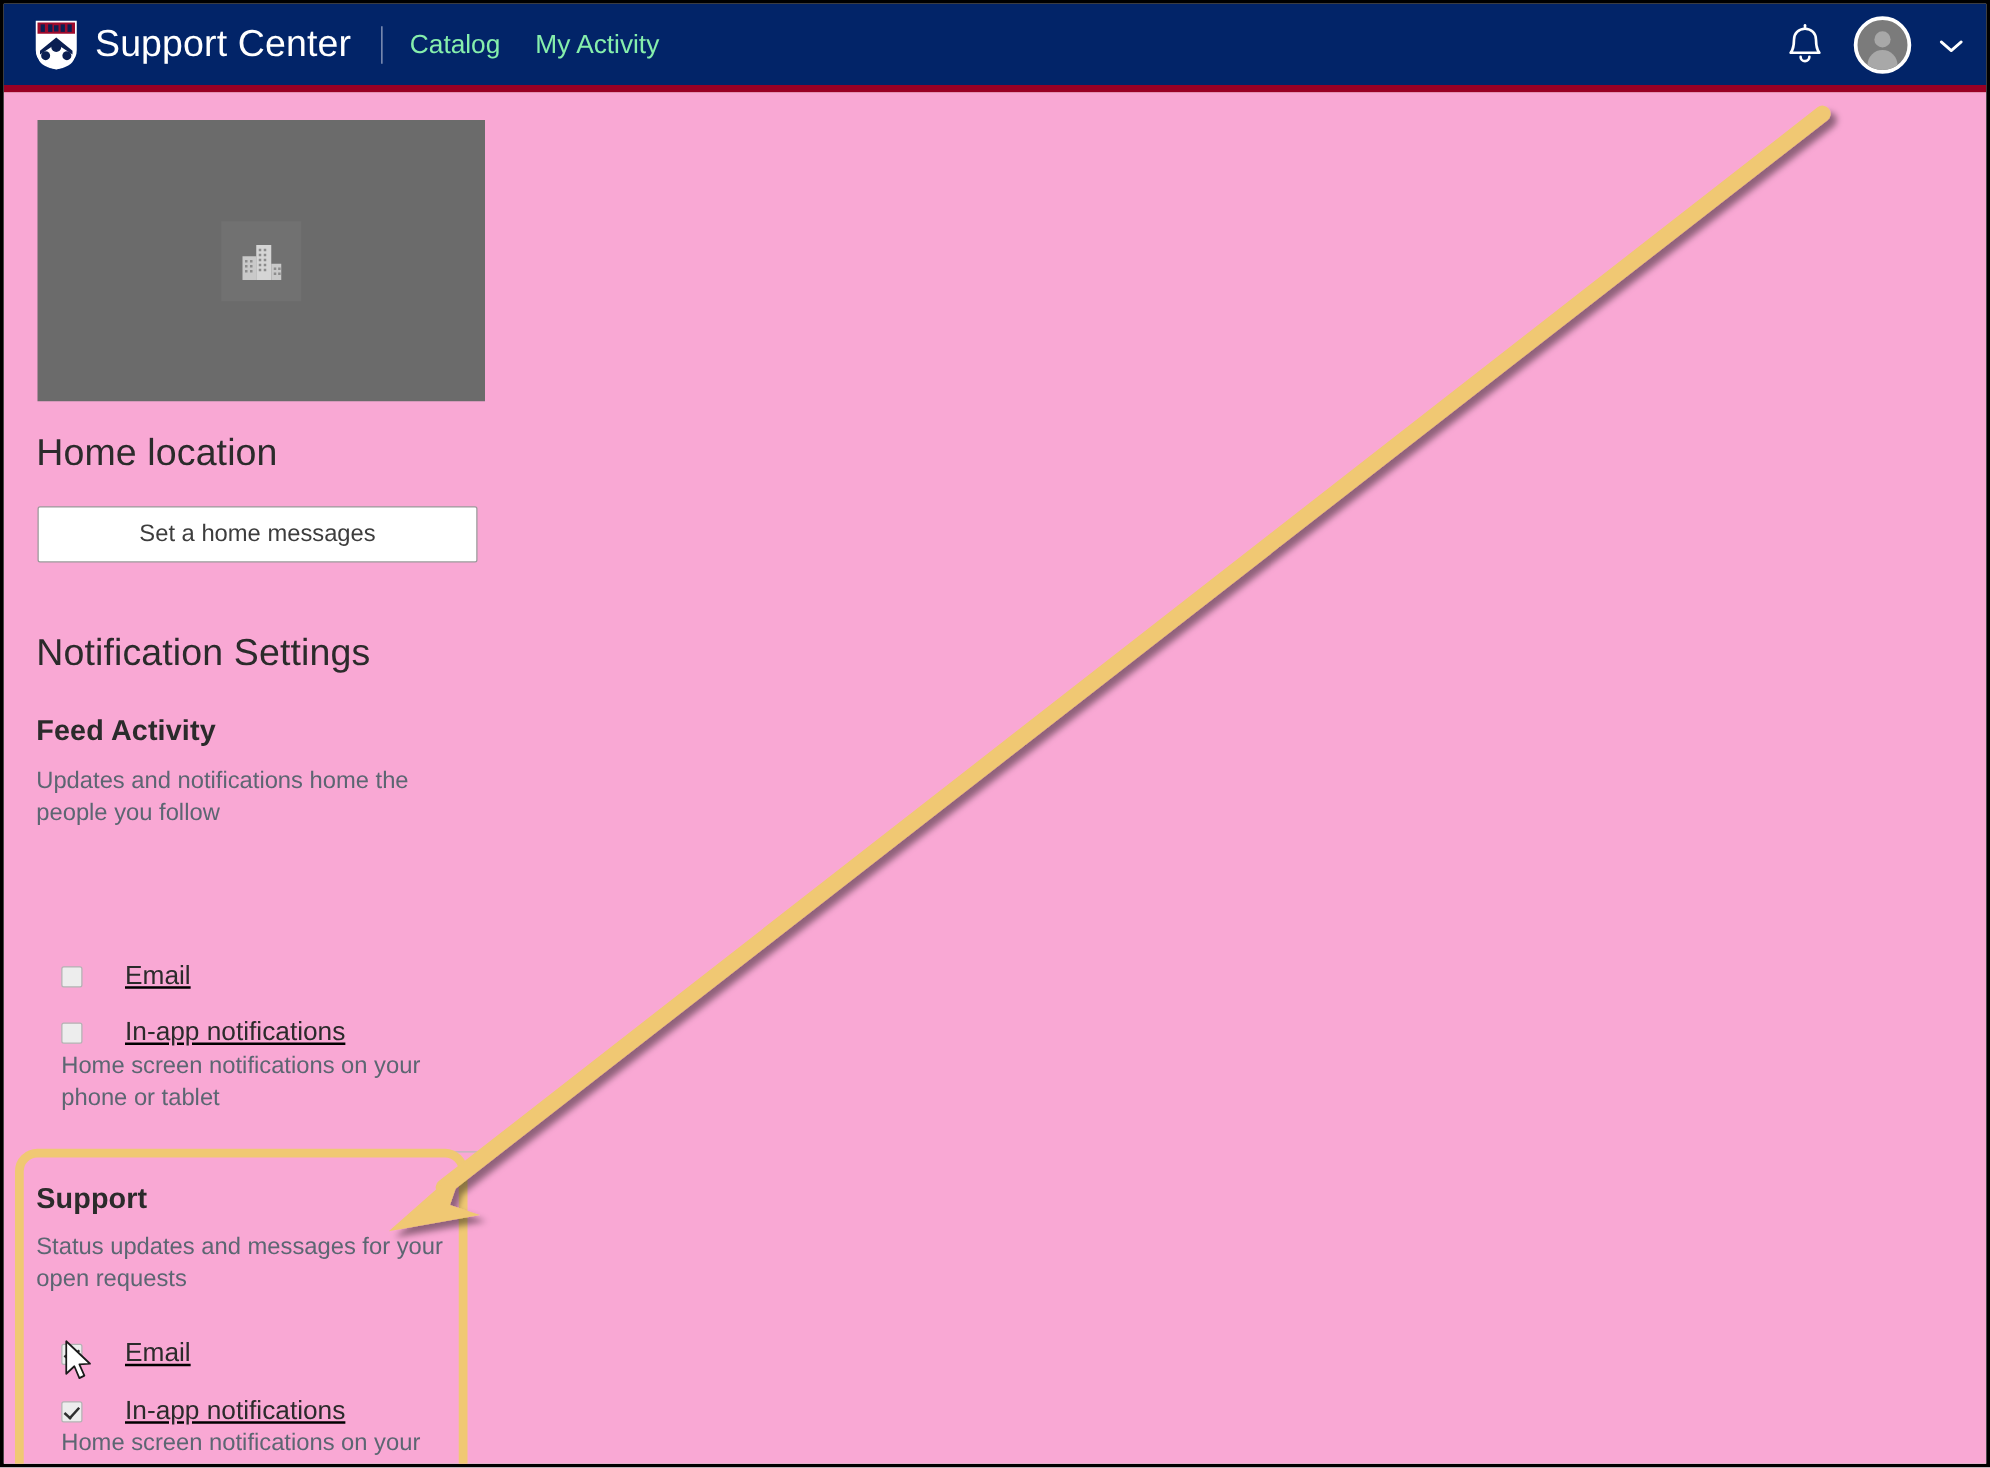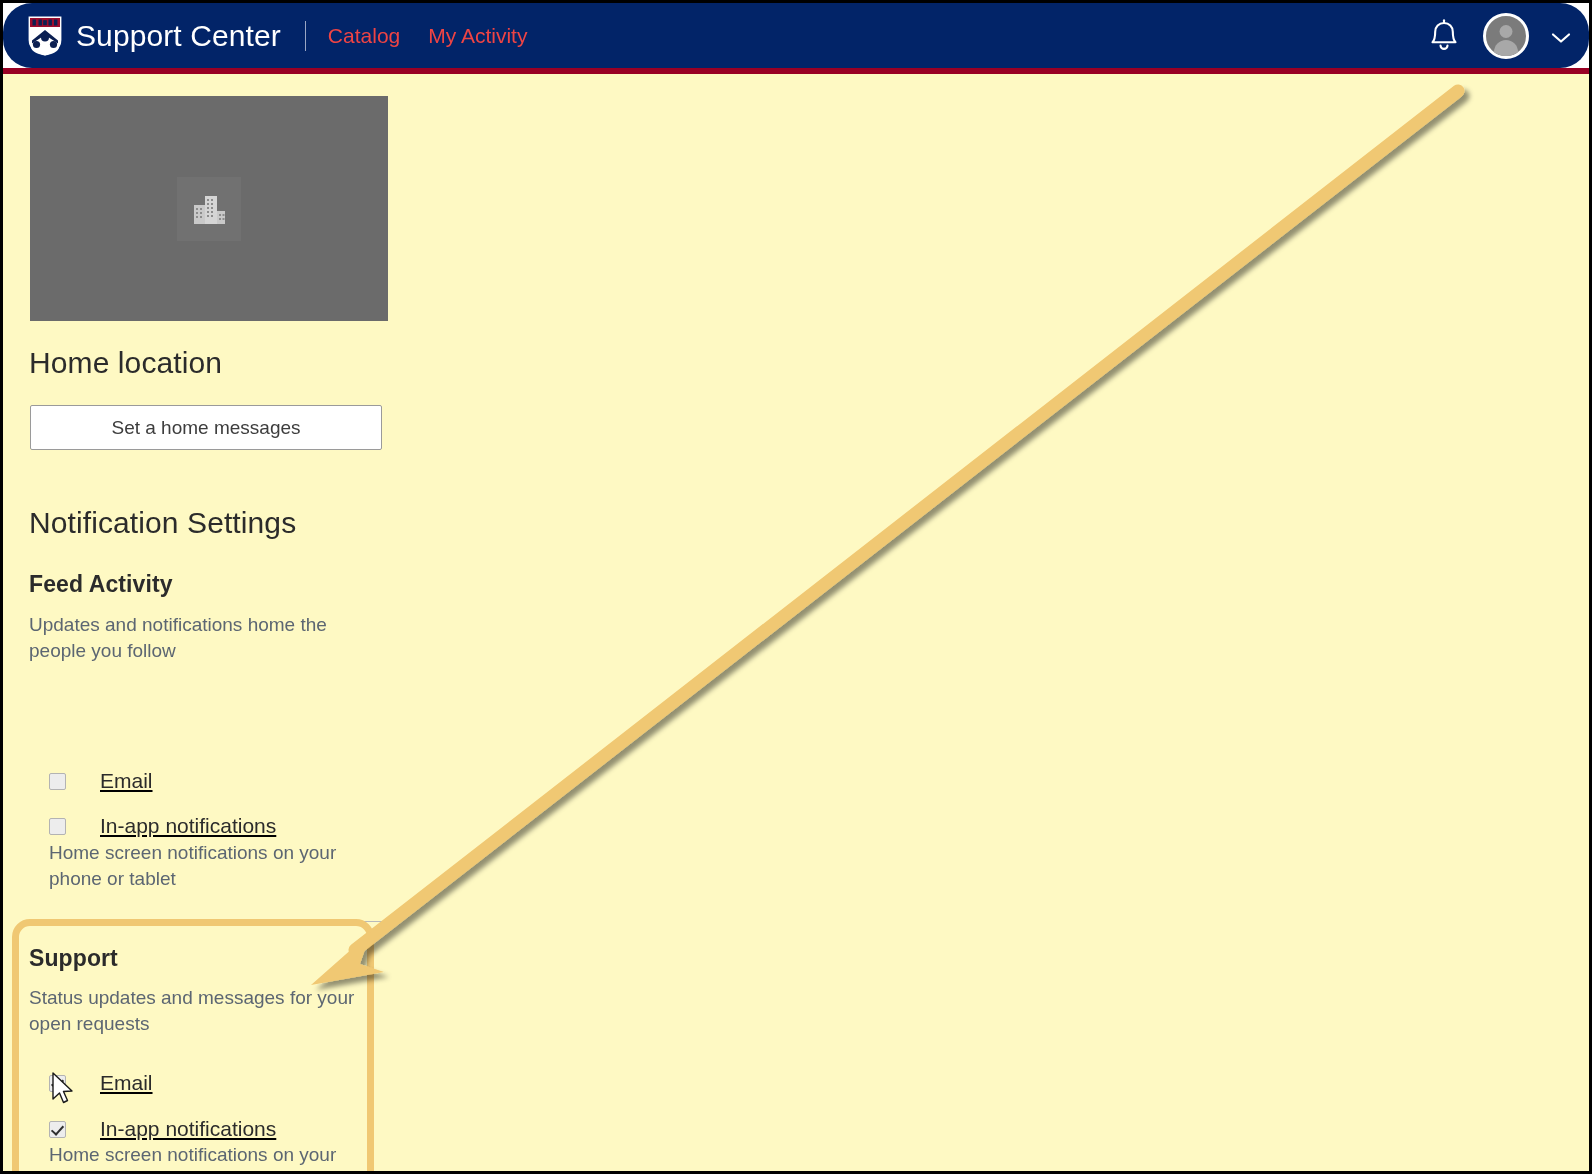--- a/index.html
+++ b/index.html
@@ -26,21 +26,20 @@
   .app-header {
     position: absolute;
     left: 0; top: 0;
     width: 100%;
     height: 65px;
     background: #022468;
     display: flex;
     align-items: center;
     box-sizing: border-box;
     padding: 0 18px 0 24px;
-    border-radius: 29px;
   }
   .header-accent {
     position: absolute;
     left: 0; top: 65px;
     width: 100%;
     height: 6px;
     background: #990024;
   }
   .brand-block {
     display: flex;
@@ -65,21 +64,21 @@
     height: 30px;
     background: #9aa6c4;
     margin: 0 22px 0 24px;
   }
   .nav-links {
     display: flex;
     align-items: center;
     gap: 28px;
   }
   .nav-link {
-    color: #ef4444;
+    color: #86efac;
     font-size: 21px;
     text-decoration: none;
     white-space: nowrap;
     cursor: pointer;
   }
   .header-right {
     margin-left: auto;
     display: flex;
     align-items: center;
     gap: 22px;
@@ -114,21 +113,21 @@
   .chev-down {
     width: 20px; height: 12px;
     cursor: pointer;
   }
 
   
   .content {
     position: absolute;
     left: 0; top: 71px;
     right: 0; bottom: 0;
-    background: #fef9c3;
+    background: #f9a8d4;
   }
 
   .thumb {
     position: absolute;
     left: 27px; top: 22px;
     width: 358px; height: 225px;
     background: #6b6b6b;
     display: flex;
     align-items: center;
     justify-content: center;

